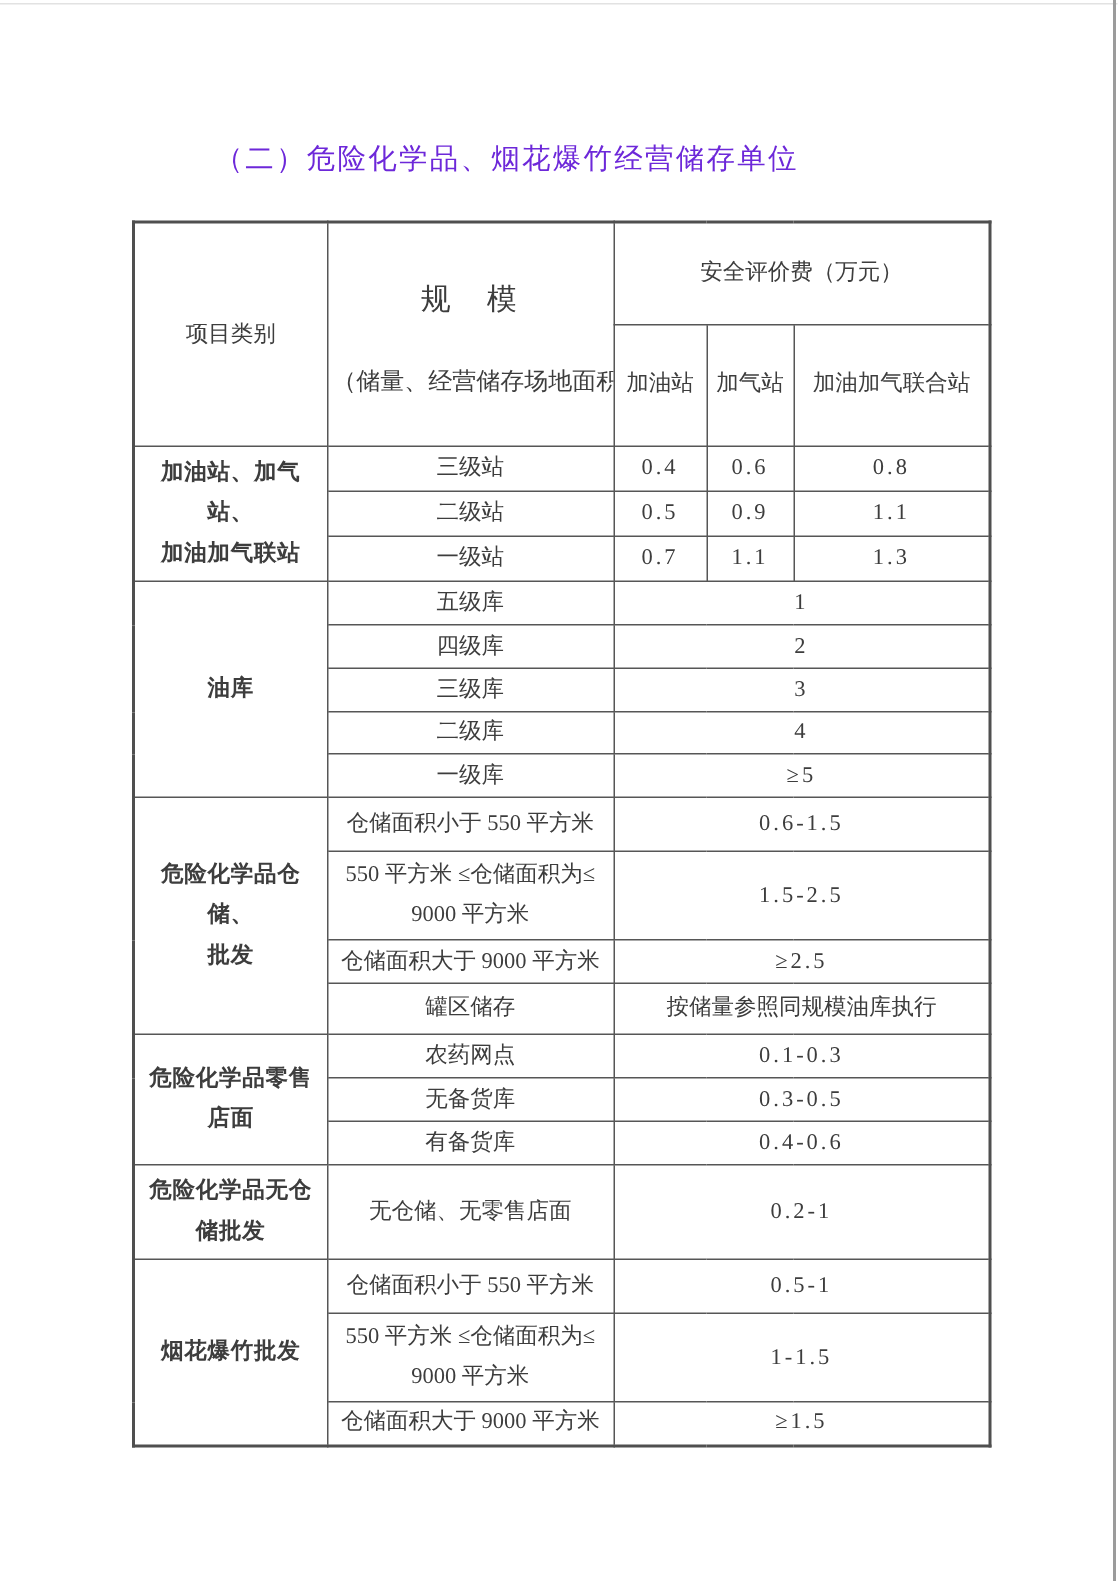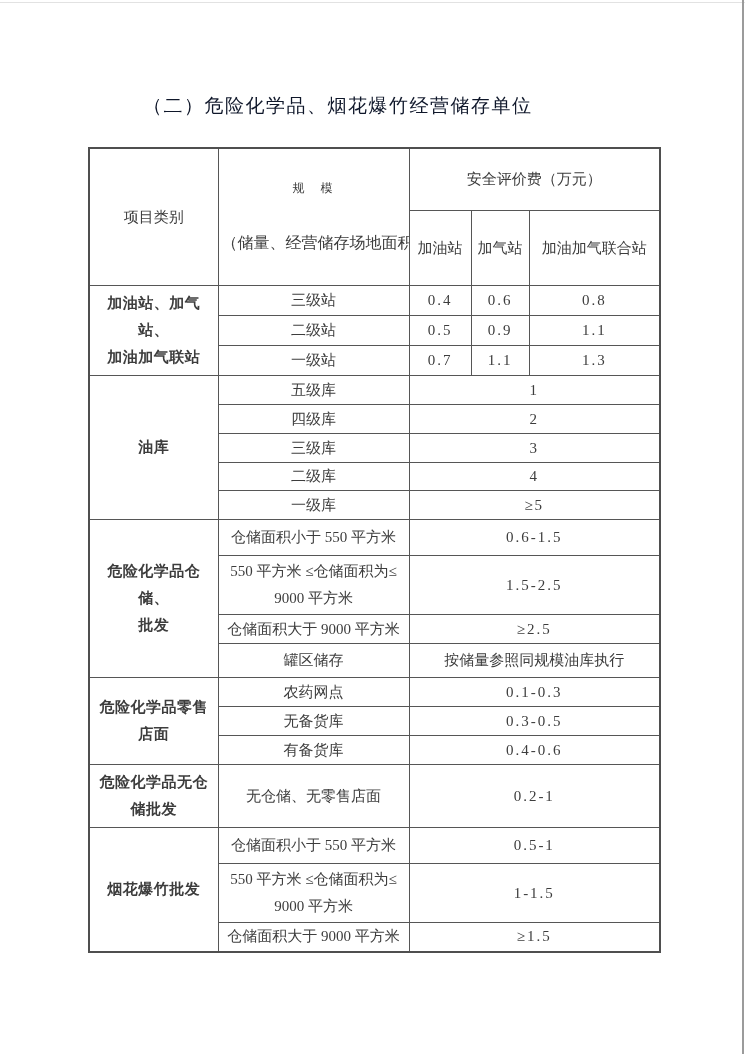--- a/index.html
+++ b/index.html
@@ -19,21 +19,21 @@
   .scan-right-line {
     position: absolute; top: 0; right: 1px;
     width: 2px; height: 1054px;
     background: #9b9b9b;
   }
   .doc-title {
     position: absolute;
     top: 93px; left: 143px;
     font-size: 19px;
     letter-spacing: 1.5px;
-    color: #0f172a;
+    color: #6d28d9;
     white-space: nowrap;
   }
   .table-wrap {
     position: absolute;
     top: 147px; left: 88px;
   }
   table.fee-table {
     border-collapse: collapse;
     table-layout: fixed;
     width: 571px;
@@ -49,22 +49,23 @@
     line-height: 1.8;
     overflow: hidden;
   }
   td.cat { line-height: 2.2; letter-spacing: 0.5px; font-weight: bold; }
   td.two-line { line-height: 2.0; }
   td.num { letter-spacing: 2px; }
   td.scale-head { padding: 2px 2px 3px 2px; }
   .scale-line1 {
     display: block;
     line-height: 25px;
-    font-size: 12px;
+    font-size: 20px;
     letter-spacing: 2px;
+    margin-top: 12px;
   }
   .scale-line2 {
     display: block;
     line-height: 30px;
     font-size: 16px;
     white-space: nowrap;
   }
 </style>
 </head>
 <body>

